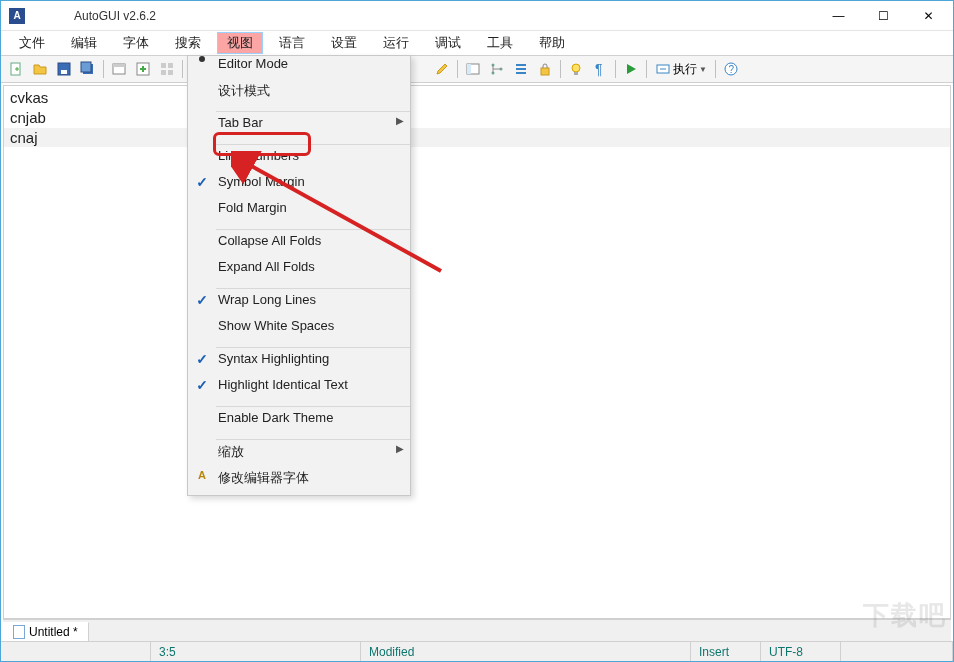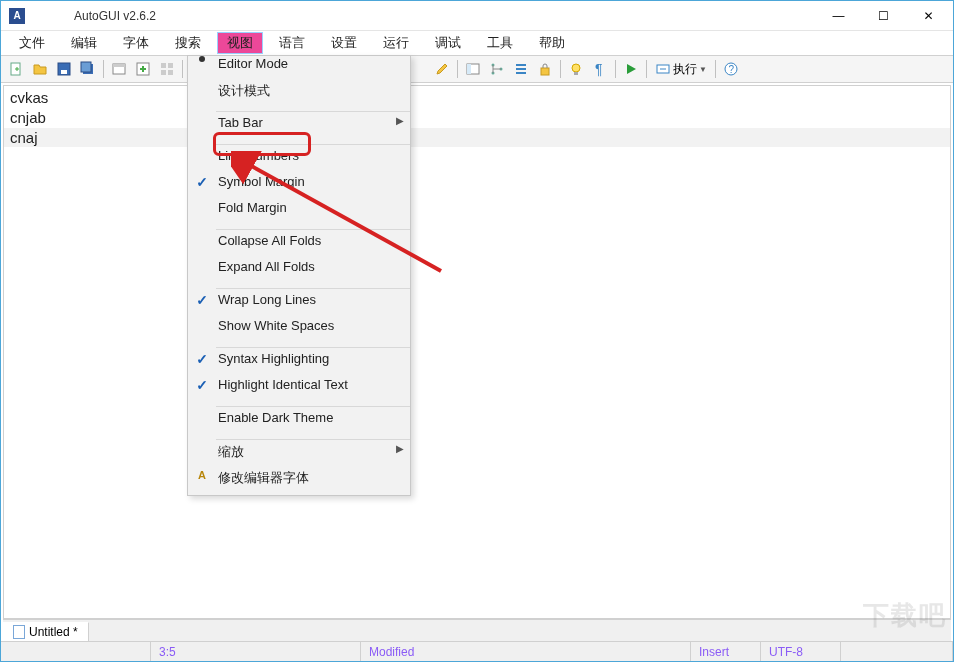--- a/index.html
+++ b/index.html
@@ -5,36 +5,36 @@
 * { margin: 0; padding: 0; box-sizing: border-box; font-family: "Segoe UI", Tahoma, sans-serif; }
 body { width: 954px; height: 662px; background: #fff; overflow: hidden; position: relative; border: 1px solid #4ca6d8; }
 
 .titlebar { height: 30px; background: #fff; display: flex; align-items: center; padding: 0 2px; border-bottom: 1px solid #e5e5e5; }
 .titlebar .app-icon { width: 16px; height: 16px; background: #2a4d8f; color: #fff; font-size: 10px; font-weight: bold; text-align: center; line-height: 16px; margin: 0 6px; }
 .titlebar .title { flex: 1; font-size: 12px; color: #333; margin-left: 43px; }
 .titlebar .win-btn { width: 45px; height: 28px; text-align: center; line-height: 28px; font-size: 12px; cursor: pointer; }
 
 .menubar { height: 24px; display: flex; align-items: center; padding: 0 8px; gap: 6px; font-size: 13px; color: #222; }
 .menubar .mitem { padding: 2px 10px; cursor: pointer; }
-.menubar .mitem.active { background: #ec4899; border: 1px solid #99d1ff; padding: 1px 9px; }
+.menubar .mitem.active { background: #fca5a5; border: 1px solid #99d1ff; padding: 1px 9px; }
 
 .toolbar { height: 28px; background: #f5f5f5; border-top: 1px solid #d0d0d0; border-bottom: 1px solid #d0d0d0; display: flex; align-items: center; padding: 0 4px; gap: 2px; }
 .tbtn { width: 22px; height: 22px; display: flex; align-items: center; justify-content: center; cursor: pointer; border: 1px solid transparent; }
 .tsep { width: 1px; height: 18px; background: #c0c0c0; margin: 0 2px; }
 .trun { display: flex; align-items: center; gap: 2px; padding: 0 4px; cursor: pointer; font-size: 12px; }
 
 .editor-wrap { position: absolute; top: 84px; left: 2px; right: 2px; bottom: 42px; background: #fff; border: 1px solid #d0d0d0; }
 .editor { font-family: Consolas, monospace; font-size: 15px; line-height: 19px; padding: 2px 6px; white-space: pre; color: #222; }
 .editor .line3 { background: #f2f2f2; display: block; margin: 0 -6px; padding: 0 6px; }
 
 .tabstrip { position: absolute; left: 2px; right: 2px; bottom: 20px; height: 22px; background: #f0f0f0; border-top: 1px solid #d0d0d0; display: flex; align-items: flex-end; }
 .tab { display: flex; align-items: center; gap: 4px; padding: 2px 10px; font-size: 12px; border-right: 1px solid #d0d0d0; background: #fff; margin-top: -1px; border-top: 1px solid #fff; }
 .tab .doc-icon { width: 12px; height: 14px; border: 1px solid #7aa7d8; background: #fff; position: relative; }
 
-.statusbar { position: absolute; left: 0; right: 0; bottom: 0; height: 20px; background: #f0f0f0; border-top: 1px solid #d0d0d0; display: flex; font-size: 12px; color: #8b5cf6; }
+.statusbar { position: absolute; left: 0; right: 0; bottom: 0; height: 20px; background: #f0f0f0; border-top: 1px solid #d0d0d0; display: flex; font-size: 12px; color: #0f766e; }
 .statusbar .cell { border-right: 1px solid #d0d0d0; padding: 2px 8px; display: flex; align-items: center; }
 .statusbar .spacer { flex: 1; }
 
 .dropdown { position: absolute; left: 186px; top: 54px; width: 224px; background: #f2f2f2; border: 1px solid #c8c8c8; box-shadow: 3px 3px 6px rgba(0,0,0,0.15); font-size: 13px; color: #222; z-index: 10; }
 .dropdown .row { display: flex; align-items: flex-start; height: 26px; cursor: pointer; }
 .dropdown .gutter { width: 28px; display: flex; align-items: center; justify-content: center; }
 .dropdown .lbl { flex: 1; padding-left: 2px; }
 .dropdown .arrow { width: 14px; font-size: 10px; color: #555; }
 .dropdown .sep { height: 1px; background: #d8d8d8; margin: 3px 0 3px 28px; }
 .check { color: #1a5fb4; font-size: 14px; font-weight: bold; }

